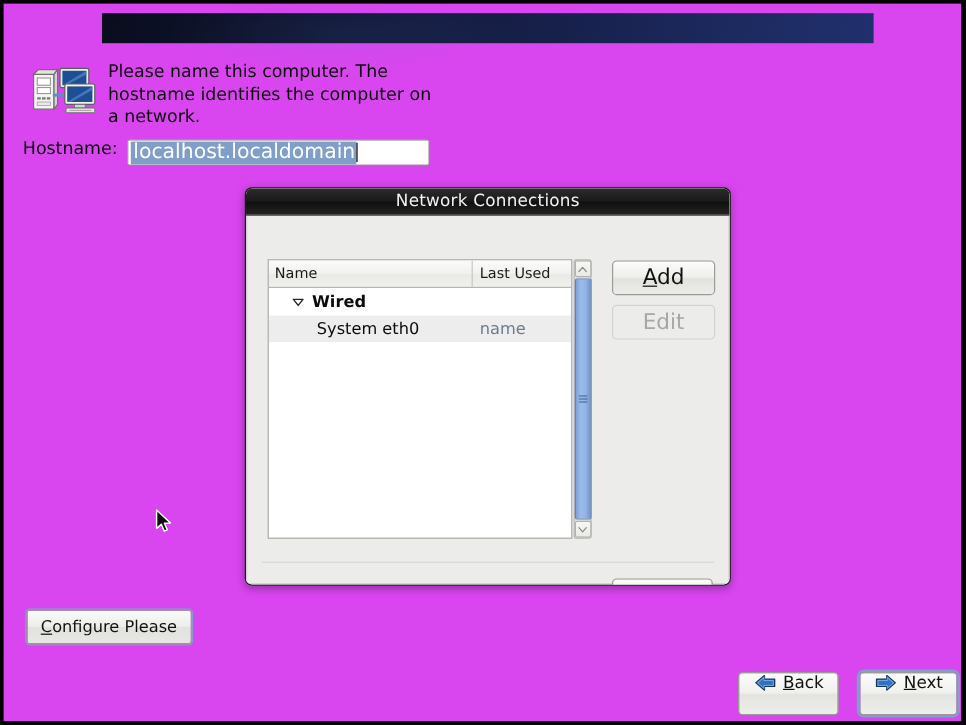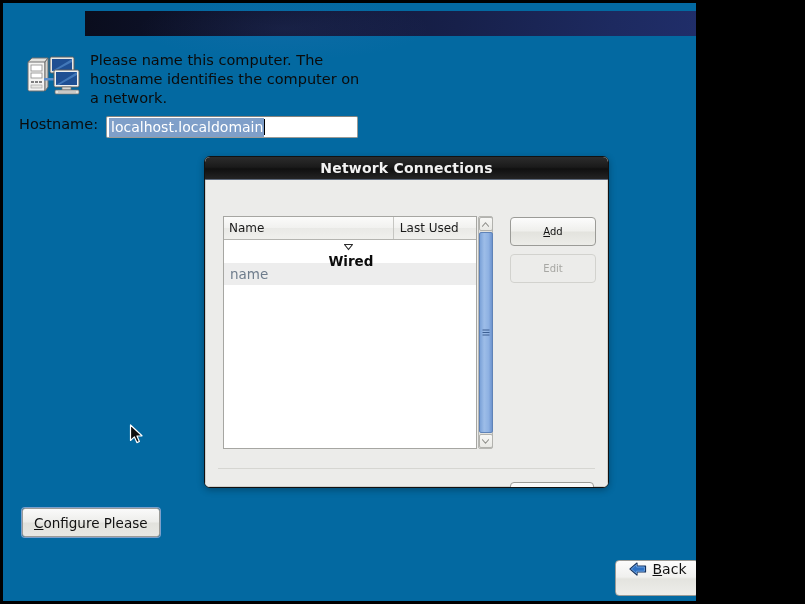--- a/index.html
+++ b/index.html
@@ -14,23 +14,23 @@
     overflow: hidden;
     font-family: "DejaVu Sans", "Liberation Sans", sans-serif;
     -webkit-font-smoothing: antialiased;
   }
 
   
   #installer-frame {
     position: absolute;
     left: 3px;
     top: 3px;
-    width: 693px;
+    width: 798px;
     height: 598px;
-    background: #0369a1;
+    background: #d946ef;
     overflow: hidden;
   }
 
   
   #banner {
     position: absolute;
     left: 82px;
     top: 8px;
     width: 643px;
     height: 25px;
@@ -90,21 +90,21 @@
     background: #ffffff;
     border: 1px solid #9a9a96;
     border-top-color: #84847f;
     border-radius: 2px;
     display: flex;
     align-items: center;
     padding: 0 2px;
     box-sizing: border-box;
   }
   #hostname-value {
-    font-size: 14px;
+    font-size: 17px;
     color: #ffffff;
     background: #7f9fc9;
     padding: 1px 1px 2px 2px;
     line-height: 16px;
     white-space: pre;
   }
   #hostname-caret {
     width: 1px;
     height: 16px;
     background: #000;
@@ -171,21 +171,21 @@
     background: linear-gradient(180deg, #2c2c2c 0%, #1a1a1a 46%, #101010 54%, #242424 100%);
     border-bottom: 1px solid #5e6a7c;
     display: flex;
     align-items: center;
     justify-content: center;
     border-top-left-radius: 5px;
     border-top-right-radius: 5px;
   }
   #dialog-title {
     font-size: 14px;
-    font-weight: bold;
+    font-weight: normal;
     color: #f2f2f2;
     letter-spacing: 0.2px;
   }
   #dialog-body {
     position: absolute;
     left: 0; top: 23px; right: 0; bottom: 0;
     background: #ececea;
     border: 1px solid #cfcfcb;
     border-top: none;
     box-sizing: border-box;
@@ -235,23 +235,22 @@
     align-items: center;
     box-sizing: border-box;
   }
   .tree-group {
     display: flex;
     align-items: center;
     height: 23px;
     font-size: 13.5px;
     font-weight: bold;
     color: #0b0b0b;
-    padding-left: 2px;
+    padding-left: 18px;
     background: #ffffff;
-    flex-direction: column;
   }
   .disclosure {
     width: 13px;
     height: 13px;
     margin-right: 5px;
     display: inline-block;
   }
   .tree-row {
     display: flex;
     align-items: center;
@@ -319,21 +318,21 @@
     margin-left: 17px;
     display: flex;
     flex-direction: column;
     gap: 8px;
     padding-top: 1px;
   }
   .side-btn {
     width: 84px;
     height: 27px;
     font-family: inherit;
-    font-size: 10px;
+    font-size: 18px;
     border-radius: 4px;
     display: flex;
     align-items: center;
     justify-content: center;
     cursor: default;
   }
   .side-btn.enabled {
     color: #111;
     background: linear-gradient(180deg, #fcfcfc 0%, #efefec 47%, #e3e3de 53%, #ececE8 100%);
     border: 1px solid #9b9b97;
@@ -473,20 +472,21 @@
           <div class="tree-group">
             <span class="disclosure">
               <svg viewBox="0 0 13 13" width="13" height="13">
                 <path d="M2.5 4.5 L10.5 4.5 L6.5 9.5 Z" fill="none" stroke="#2a2a2a" stroke-width="1.2" stroke-linejoin="round"></path>
               </svg>
             </span>
             <span>Wired</span>
           </div>
 
           <div class="tree-row">
+            <span class="cell-name">System eth0</span>
             <span class="cell-last">name</span>
           </div>
         </div>
 
         <div id="list-scrollbar">
           <div class="sb-btn" id="sb-up">
             <svg viewBox="0 0 10 8" width="9" height="7">
               <path d="M1.5 6 L5 2 L8.5 6" fill="none" stroke="#8a8a86" stroke-width="1.2" stroke-linecap="round" stroke-linejoin="round"></path>
             </svg>
           </div>

